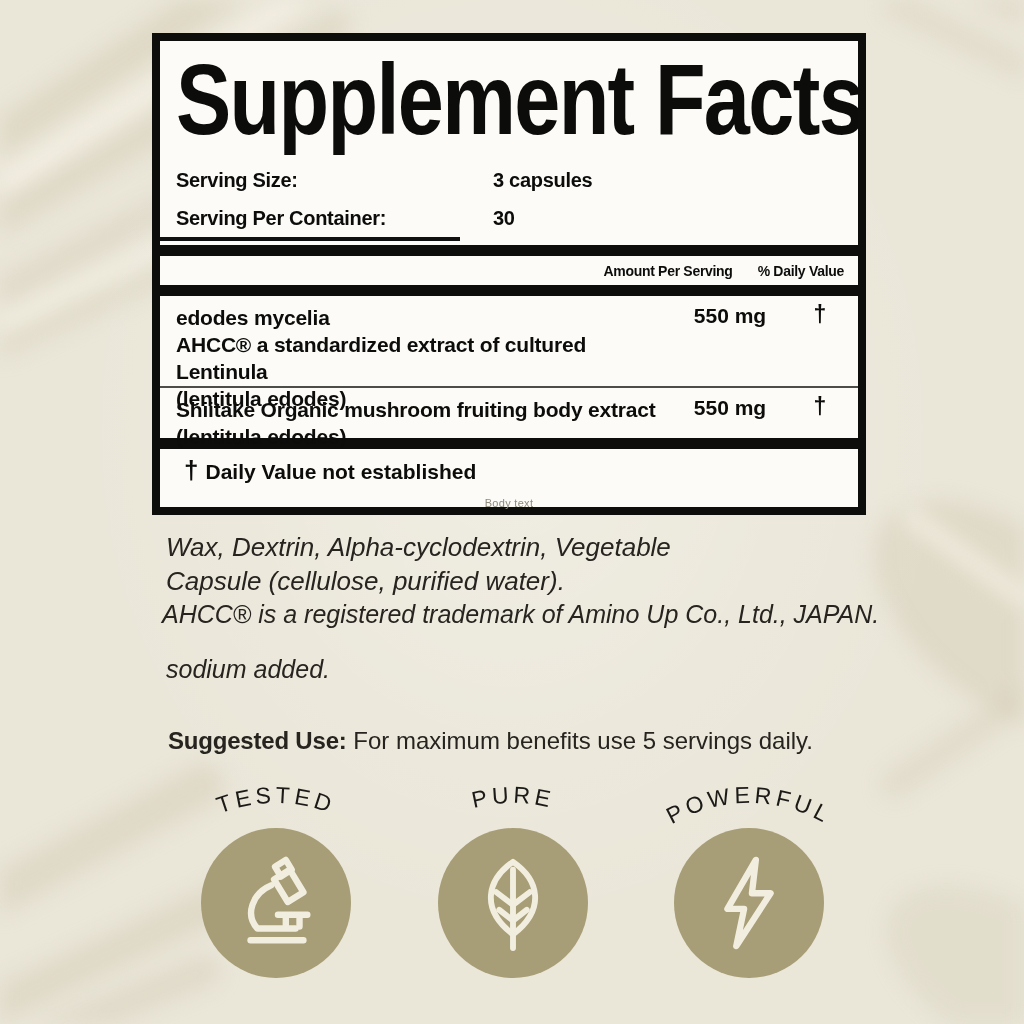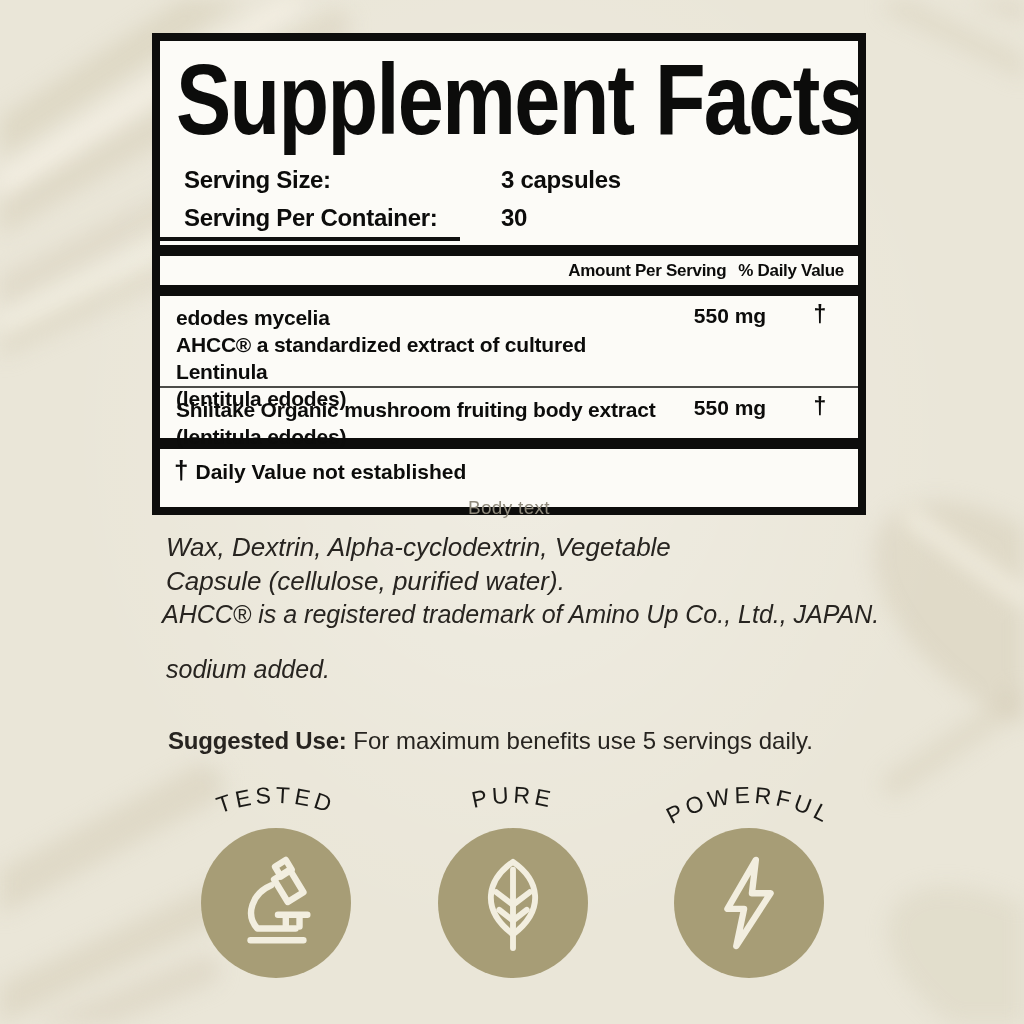--- a/index.html
+++ b/index.html
@@ -16,40 +16,40 @@
   .facts-box{
     position:absolute;left:152px;top:33px;width:714px;height:482px;
     background:#fcfbf7;border:8px solid #0d0d0c;box-sizing:border-box;z-index:2;
     color:#0c0c0b;
   }
   .fb-header{height:204px;position:relative;padding:6px 14px 0 16px;box-sizing:border-box;overflow:hidden;}
   .fb-title{
     font-weight:bold;font-size:101px;line-height:1.04;letter-spacing:-2px;
     transform:scaleX(.82);transform-origin:0 50%;white-space:nowrap;
   }
-  .fb-serving{margin-top:9px;font-size:24px;font-weight:bold;line-height:38px;letter-spacing:-.3px;margin-left:8px;}
+  .fb-serving{margin-top:9px;font-size:20px;font-weight:bold;line-height:38px;letter-spacing:-.3px;}
   .fb-serving .lbl{display:inline-block;width:317px;}
   .fb-partial-rule{position:absolute;left:0;bottom:4px;width:300px;height:4px;background:#101010;}
   .fb-bar{height:11px;background:#0d0d0c;}
   .fb-colhead{
-    height:29px;display:flex;justify-content:flex-end;align-items:center;gap:12px;
-    padding-right:14px;font-size:17px;font-weight:bold;letter-spacing:-.3px;
+    height:29px;display:flex;justify-content:flex-end;align-items:center;gap:25px;
+    padding-right:14px;font-size:14px;font-weight:bold;letter-spacing:-.3px;
   }
   .fb-row{position:relative;padding:8px 0 0 16px;box-sizing:border-box;}
   .row-ahcc{height:90px;}
   .row-shiitake{height:50px;}
   .fb-name{font-size:21px;font-weight:bold;line-height:27px;letter-spacing:-.2px;width:500px;}
   .fb-amount{position:absolute;top:8px;left:505px;width:130px;text-align:center;font-size:21px;font-weight:bold;}
   .fb-dv{position:absolute;top:5px;left:628px;width:64px;text-align:center;font-size:23px;font-weight:bold;}
   .fb-thinrule{height:2px;background:#4c4c49;}
-  .fb-footnote{height:41px;padding:6px 0 0 14px;font-size:21px;font-weight:bold;box-sizing:border-box;}
+  .fb-footnote{height:41px;padding:6px 0 0 24px;font-size:21px;font-weight:bold;box-sizing:border-box;}
   .fb-footnote .dag{font-size:26px;margin-right:7px;}
   .body-text-artifact{
     position:absolute;left:152px;top:497px;width:714px;text-align:center;
-    font-size:19px;color:#8f8a7c;z-index:3;letter-spacing:.3px;
+    font-size:11px;color:#8f8a7c;z-index:3;letter-spacing:.3px;
   }
 
   
   .copy{position:absolute;color:#272420;z-index:2;}
   .copy .ln{white-space:nowrap;font-style:italic;}
   .p-ingredients{left:166px;top:530px;font-size:26px;line-height:34px;}
   .p-trademark{left:162px;top:600px;font-size:25px;}
   .p-noadd{left:166px;top:652px;font-size:25px;line-height:34px;}
   .p-suggested{left:168px;top:727px;font-size:24px;}
   .p-suggested .bold{font-weight:bold;letter-spacing:-.2px;}

